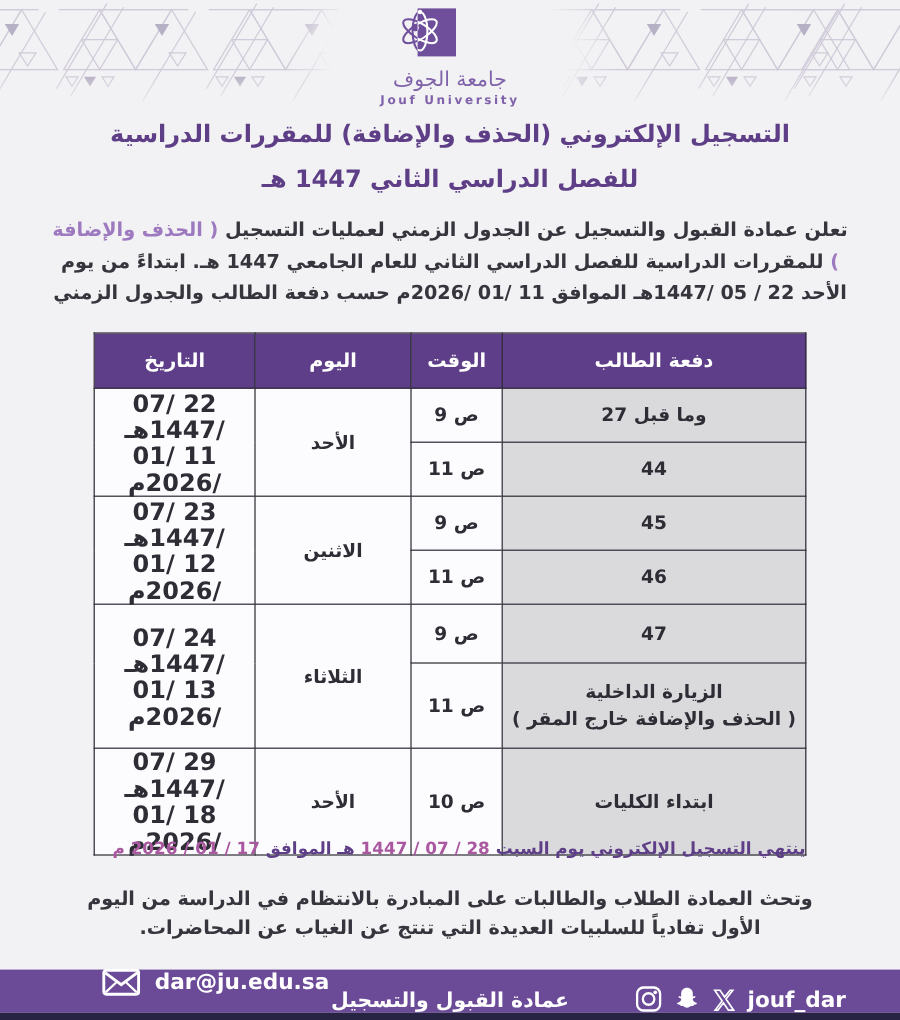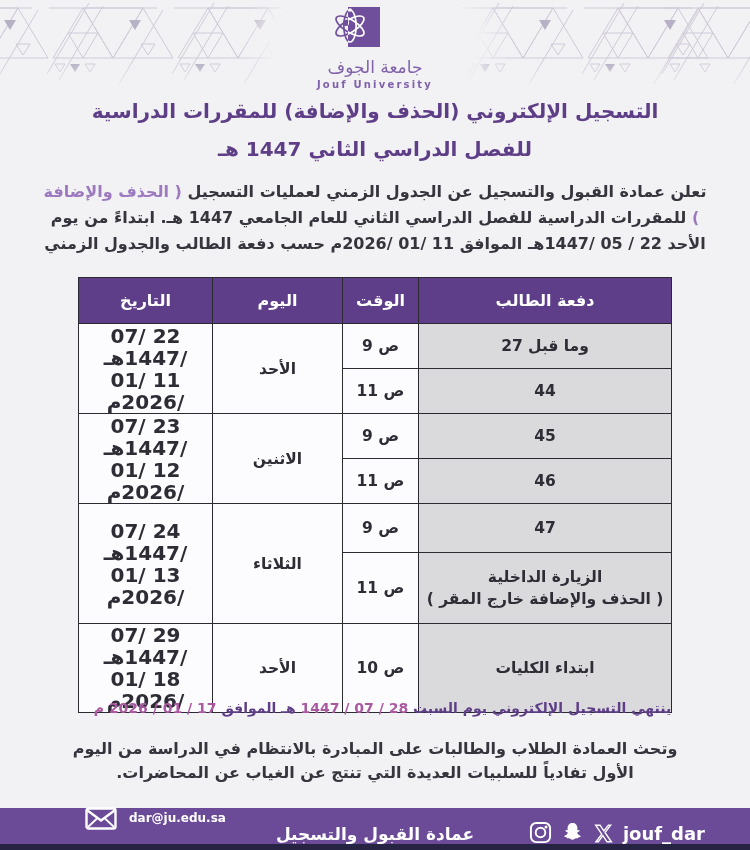--- a/index.html
+++ b/index.html
@@ -28,21 +28,21 @@
   tr.r45{height:45px;} tr.r49{height:49px;} tr.r71{height:71px;} tr.r59{height:59px;}
   
   .deadline{position:absolute;top:700px;left:30px;right:15px;margin:0;text-align:center;
             font-size:14px;font-weight:bold;color:#5e3f87;}
   .deadline .dl-d{color:#aa58a0;}
   .note{position:absolute;top:737px;left:58px;right:58px;margin:0;text-align:center;
         font-size:16px;font-weight:bold;color:#36343c;line-height:24px;}
   
   .footer{position:absolute;top:808px;left:0;width:750px;height:36px;background:#6b4b98;color:#fff;}
   .footer-email{position:absolute;left:85px;top:0;height:20px;display:flex;align-items:center;gap:12px;
-                font-size:12px;font-weight:bold;}
+                font-size:18px;font-weight:bold;}
   .footer-title{position:absolute;left:0;right:0;top:0;height:52px;display:flex;align-items:center;
                 justify-content:center;font-size:17px;font-weight:bold;}
   .footer-social{position:absolute;right:45px;top:0;height:36px;display:flex;align-items:flex-end;gap:9px;
                  font-size:18px;font-weight:bold;direction:ltr;}
   .strip{position:absolute;top:844px;left:0;width:750px;height:6px;background:#272343;}
 </style>
 </head>
 <body>
 
 <div class="poster">

